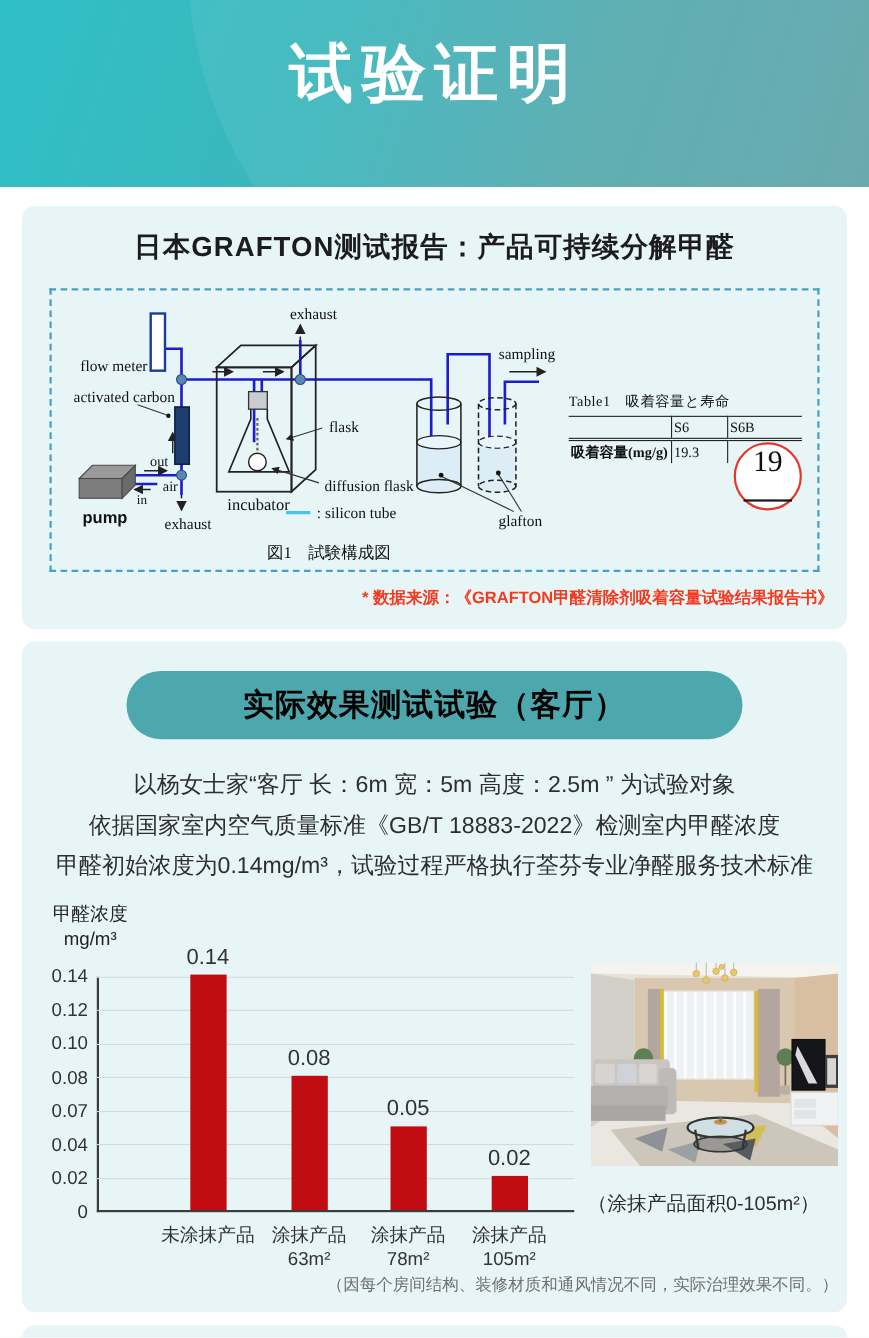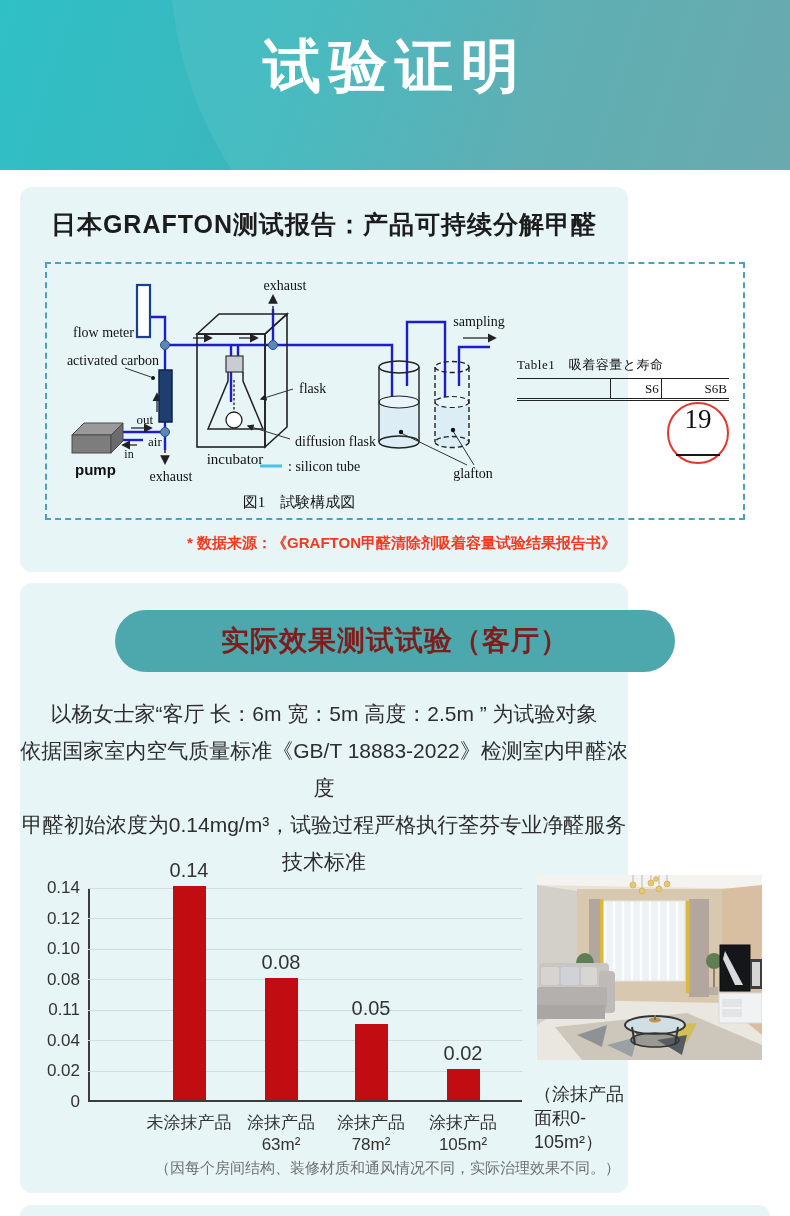--- a/index.html
+++ b/index.html
@@ -13,56 +13,56 @@
   .swirl-bottom { position:absolute; left:-420px; top:86px; width:1500px; height:1000px; border-radius:50%;
                   background:rgba(108,138,131,0.42); transform:rotate(8deg); transform-origin:left top; }
   .circle-right { position:absolute; right:-160px; top:-430px; width:780px; height:780px; border-radius:50%;
                   background:rgba(255,255,255,0.07); }
   .header-title { position:absolute; left:0; top:28px; width:100%; text-align:center; color:#fff;
                   font-size:58px; font-weight:700; letter-spacing:8px; }
   .header-sub { position:absolute; left:0; top:103px; width:100%; text-align:center; color:#fff;
                 font-size:27px; font-weight:500; letter-spacing:1px; }
 
   
-  .card { position:absolute; left:20px; width:608px; background:#e7f5f7; border-radius:12px; }
+  .card { position:absolute; left:20px; width:750px; background:#e7f5f7; border-radius:12px; }
   .card1 { top:187px; height:385px; }
   .card2 { top:583px; height:610px; }
   .card-sliver { position:absolute; left:20px; top:1205px; width:750px; height:11px;
                  background:#e7f5f7; border-radius:12px 12px 0 0; }
 
   .card1-title { position:absolute; left:0; top:21px; width:100%; text-align:center;
                  font-size:25px; font-weight:600; color:#1c1c1c; letter-spacing:1px; }
 
   .dashed-box { position:absolute; left:25px; top:75px; width:700px; height:258px;
                 border:2px dashed #49a0c0; }
   .diagram-svg { position:absolute; left:0; top:0; }
 
   .source-note { position:absolute; right:12px; top:347px; font-size:15px; font-weight:700; color:#f5391f; }
 
   
   .gtable-wrap { position:absolute; left:470px; top:92px; width:212px;
                  font-family:"Liberation Serif", serif; color:#111; }
   .gtable-title { font-size:13px; margin-bottom:4px; letter-spacing:0.5px; }
   table.gtable { width:100%; border-collapse:collapse; font-size:13px; }
-  .gtable td { height:21px; text-align:right; padding:0 2px; white-space:nowrap; }
+  .gtable td { height:21px; text-align:left; padding:0 2px; white-space:nowrap; }
   .gtable tr.ghead td { border-top:1.5px solid #222; border-bottom:3px double #222; }
   .gtable tr.glast td { border-bottom:1.5px solid #222; }
   .gtable td.c1 { width:44%; border-right:1.5px solid #222; font-weight:700; }
   .gtable td.c2 { width:24%; border-right:1.5px solid #222; }
   .gtable td.c3 { width:32%;font-family:Liberation Serif, serif; }
   .gtable sup { font-size:9px; }
   .highlight-circle { position:absolute; left:150px; top:46px; width:62px; height:62px;
                       border:2.5px solid #e8352c; border-radius:50%; background:#fff; z-index:2;
                       display:flex; align-items:flex-start; justify-content:center;
                       font-family:"Liberation Serif", serif; font-size:27px; color:#111; }
   .highlight-circle .inner-line { position:absolute; left:7px; right:7px; top:50px; height:2px; background:#161616; }
 
   
   .pill { position:absolute; left:95px; top:27px; width:560px; height:62px; border-radius:32px;
-          background:#4da8ae; color:#7f1d1d; font-size:28px; font-weight:700; letter-spacing:1px;
+          background:#4da8ae; color:#000000; font-size:28px; font-weight:700; letter-spacing:1px;
           text-align:center; line-height:62px; }
   .desc { position:absolute; left:0; top:112px; width:100%; text-align:center;
           font-size:21px; line-height:37px; color:#2e2e2e; }
 
   .y-unit { position:absolute; left:14px; top:236px; width:96px; text-align:center;
             font-size:17px; line-height:23px; color:#222; }
 
   .plot { position:absolute; left:68px; top:305px; width:434px; height:214px; }
   .plot .axis-y { position:absolute; left:0; top:0; bottom:0; width:2px; background:#3c3c3c; }
   .gridline { position:absolute; left:0; width:434px; height:1px; background:#d4dbde; }
@@ -204,20 +204,25 @@
 
       <div class="gtable-wrap">
         <div class="gtable-title">Table1　吸着容量と寿命</div>
         <table class="gtable">
           <tbody>
               <tr class="ghead">
             <td class="c1"></td>
             <td class="c2">S6</td>
             <td class="c3">S6B</td>
           </tr>
+          <tr>
+            <td class="c1">吸着容量(mg/g)</td>
+            <td class="c2">19.3</td>
+            <td class="c3"></td>
+          </tr>
         </tbody>
           </table>
         <div class="highlight-circle">
           <span>19</span>
           <span class="inner-line"></span>
         </div>
       </div>
     </div>
 
     <div class="source-note">* 数据来源：《GRAFTON甲醛清除剂吸着容量试验结果报告书》</div>
@@ -225,31 +230,35 @@
 
   <div class="card card2">
     <div class="pill">实际效果测试试验（客厅）</div>
 
     <div class="desc">
       <div>以杨女士家“客厅 长：6m 宽：5m 高度：2.5m ” 为试验对象</div>
       <div>依据国家室内空气质量标准《GB/T 18883-2022》检测室内甲醛浓度</div>
       <div>甲醛初始浓度为0.14mg/m³，试验过程严格执行荃芬专业净醛服务技术标准</div>
     </div>
 
+    <div class="y-unit">
+      <div>甲醛浓度</div>
+      <div>mg/m³</div>
+    </div>
 
     <div class="plot">
       <div class="axis-y"></div>
     <div class="baseline" style="top: 212px;"></div>
         <div class="ytick" style="top: 204px;">0</div>
         <div class="gridline" style="top: 182.929px;"></div>
         <div class="ytick" style="top: 173.429px;">0.02</div>
         <div class="gridline" style="top: 152.357px;"></div>
         <div class="ytick" style="top: 142.857px;">0.04</div>
         <div class="gridline" style="top: 121.786px;"></div>
-        <div class="ytick" style="top: 112.286px;">0.11</div>
+        <div class="ytick" style="top: 112.286px;">0.07</div>
         <div class="gridline" style="top: 91.2143px;"></div>
         <div class="ytick" style="top: 81.7143px;">0.08</div>
         <div class="gridline" style="top: 60.6429px;"></div>
         <div class="ytick" style="top: 51.1429px;">0.10</div>
         <div class="gridline" style="top: 30.0714px;"></div>
         <div class="ytick" style="top: 20.5714px;">0.12</div>
         <div class="gridline" style="top: -0.5px;"></div>
         <div class="ytick" style="top: -10px;">0.14</div>
         <div class="bar" style="left: 84.5px; height: 214px; background: rgb(193, 13, 18);"></div>
         <div class="bar-value" style="left: 61px; bottom: 220px;">0.14</div>

